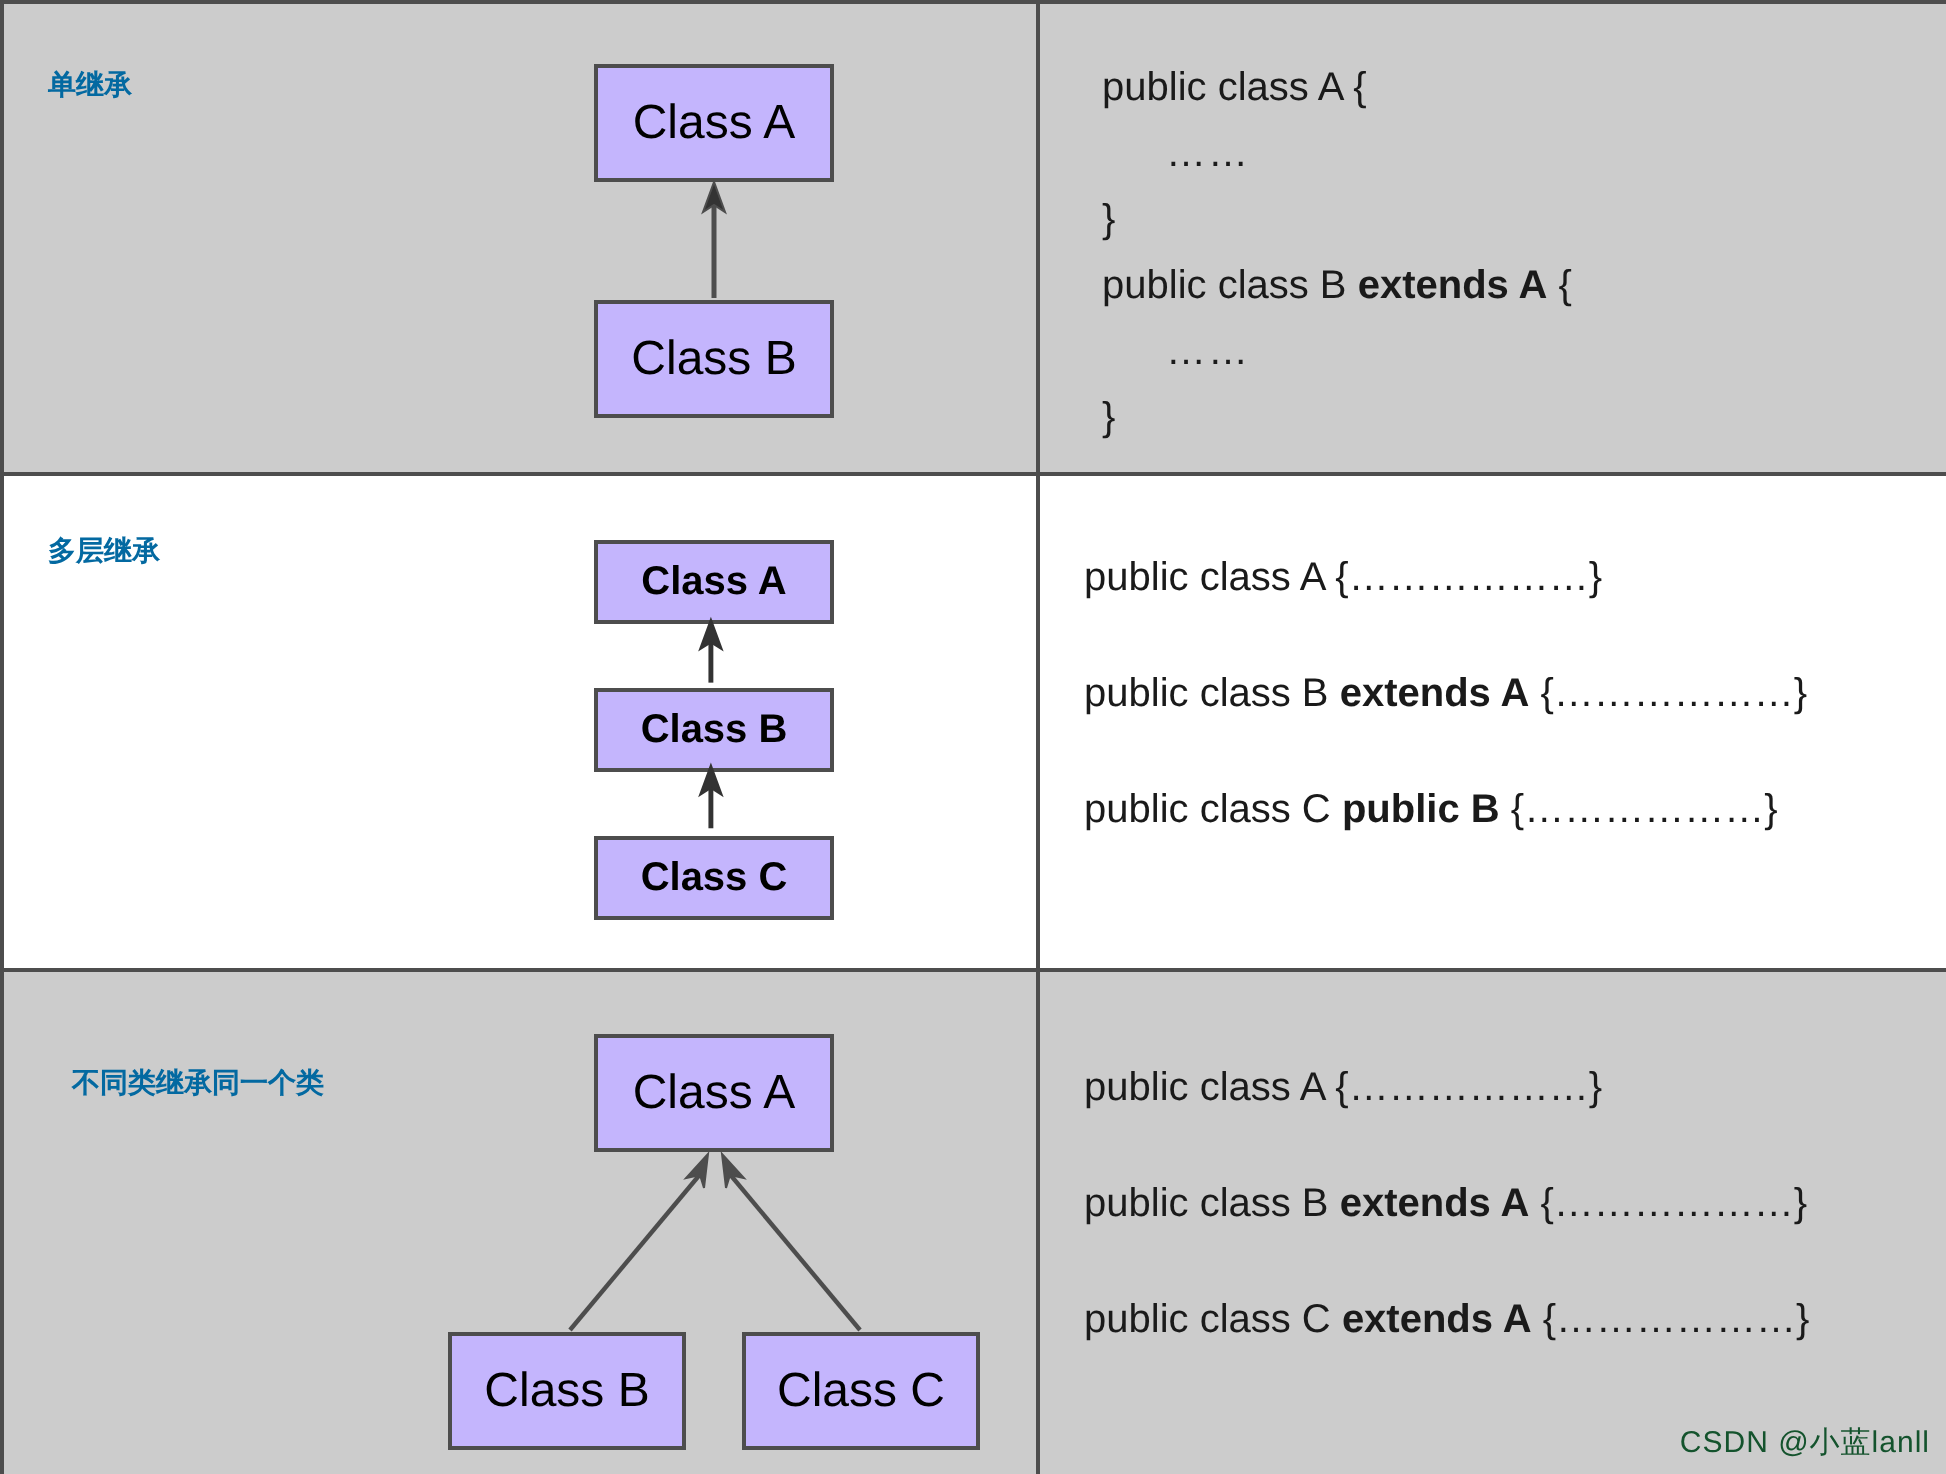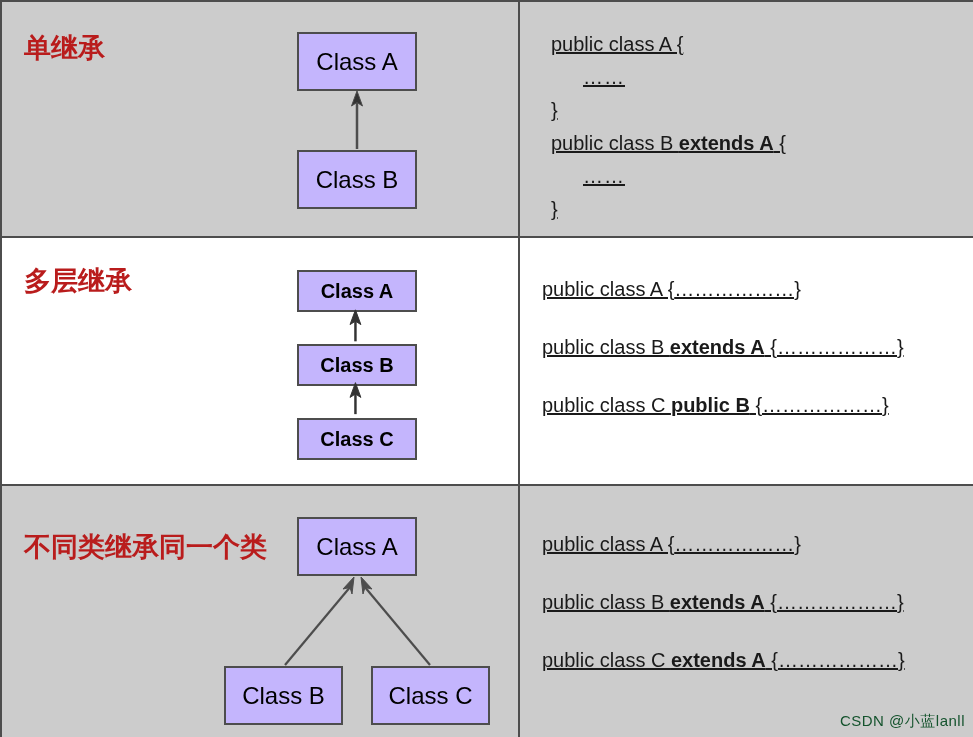--- a/index.html
+++ b/index.html
@@ -43,28 +43,28 @@
   .cell-right { left: 516px; width: 457px; border-left: 2px solid #4d4d4d; }
 
   .bg-gray  { background: #cccccc; }
   .bg-white { background: #ffffff; }
 
   
   .row-title {
     position: absolute;
     left: 22px;
     font-weight: bold;
-    color: #b91c1c;
-    font-size: 27px;
+    color: #0369a1;
+    font-size: 14px;
     line-height: 1;
     white-space: nowrap;
   }
   .title-1 { top: 33px; }
   .title-2 { top: 276px; }
-  .title-3 { top: 533px; }
+  .title-3 { top: 533px; margin-left: 12px; }
 
   
   .class-box {
     position: absolute;
     background: #c4b5fd;
     border: 2px solid #4d4d4d;
     box-sizing: border-box;
     display: flex;
     align-items: center;
     justify-content: center;
@@ -97,21 +97,20 @@
     height: 100%;
     pointer-events: none;
   }
 
   
   .code-block {
     position: absolute;
     color: #1a1a1a;
     font-size: 20px;
     white-space: nowrap;
-    text-decoration: underline;
   }
   .code-line { line-height: 1; }
   .code-line b { font-weight: bold; }
 
   
   .code-r1 { left: 31px; top: 32px; }
   .code-r1 .code-line { margin-bottom: 13px; }
   .code-r1 .indent { padding-left: 32px; letter-spacing: 1px; }
 
   

